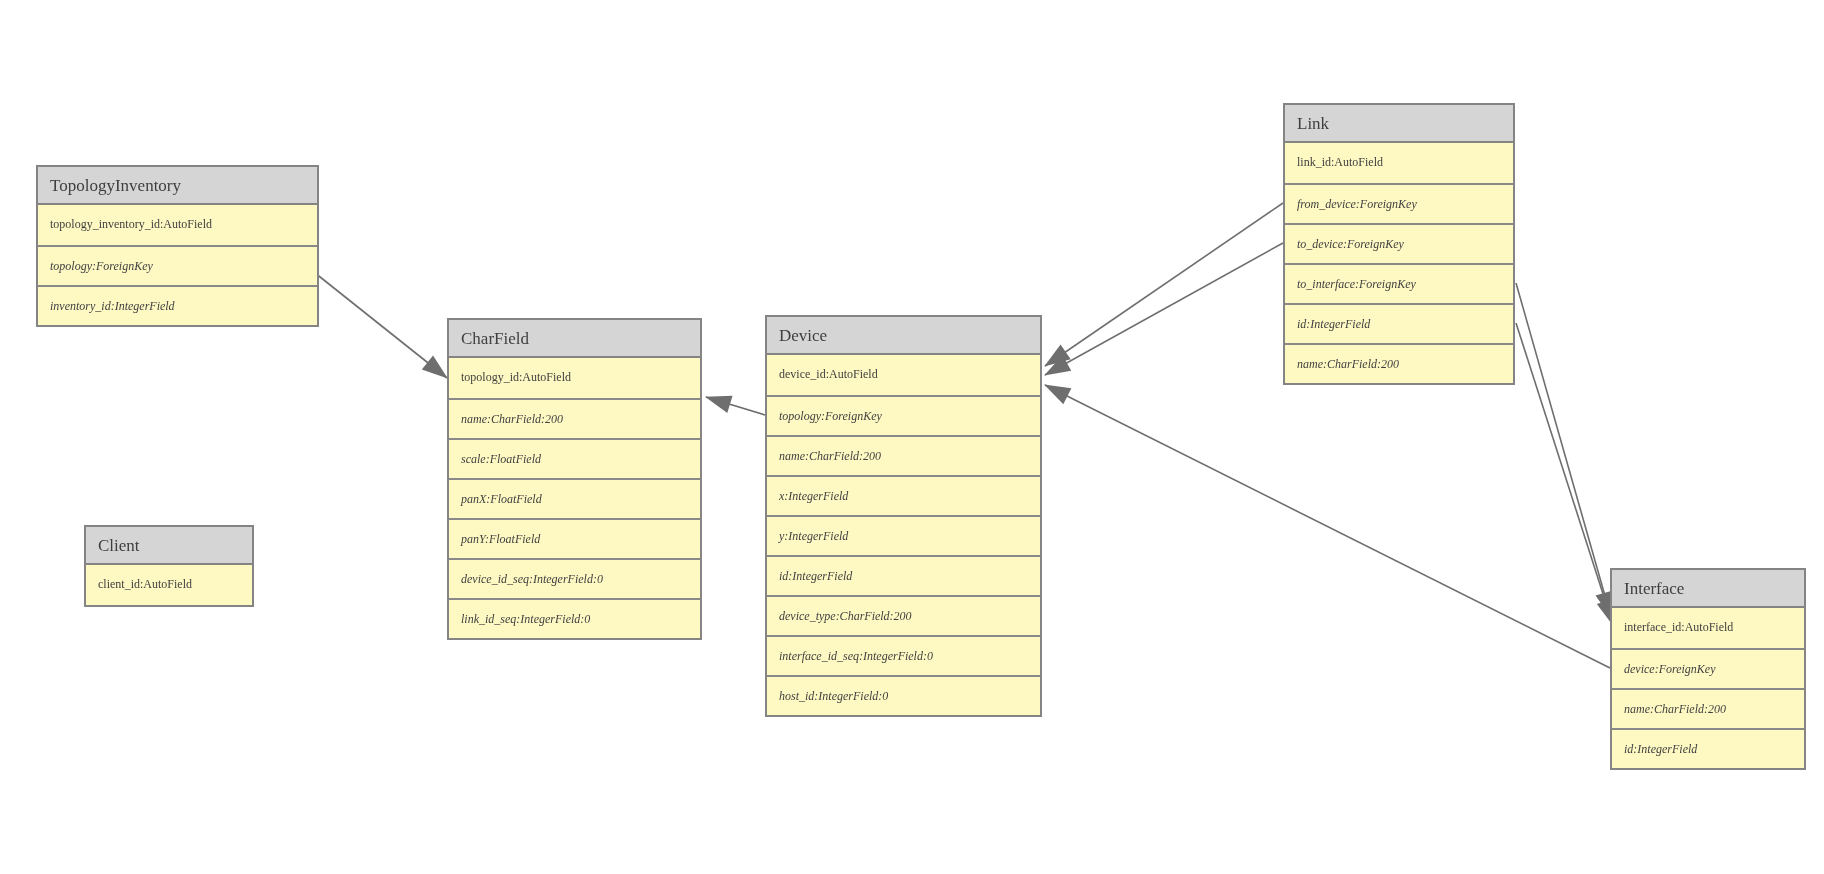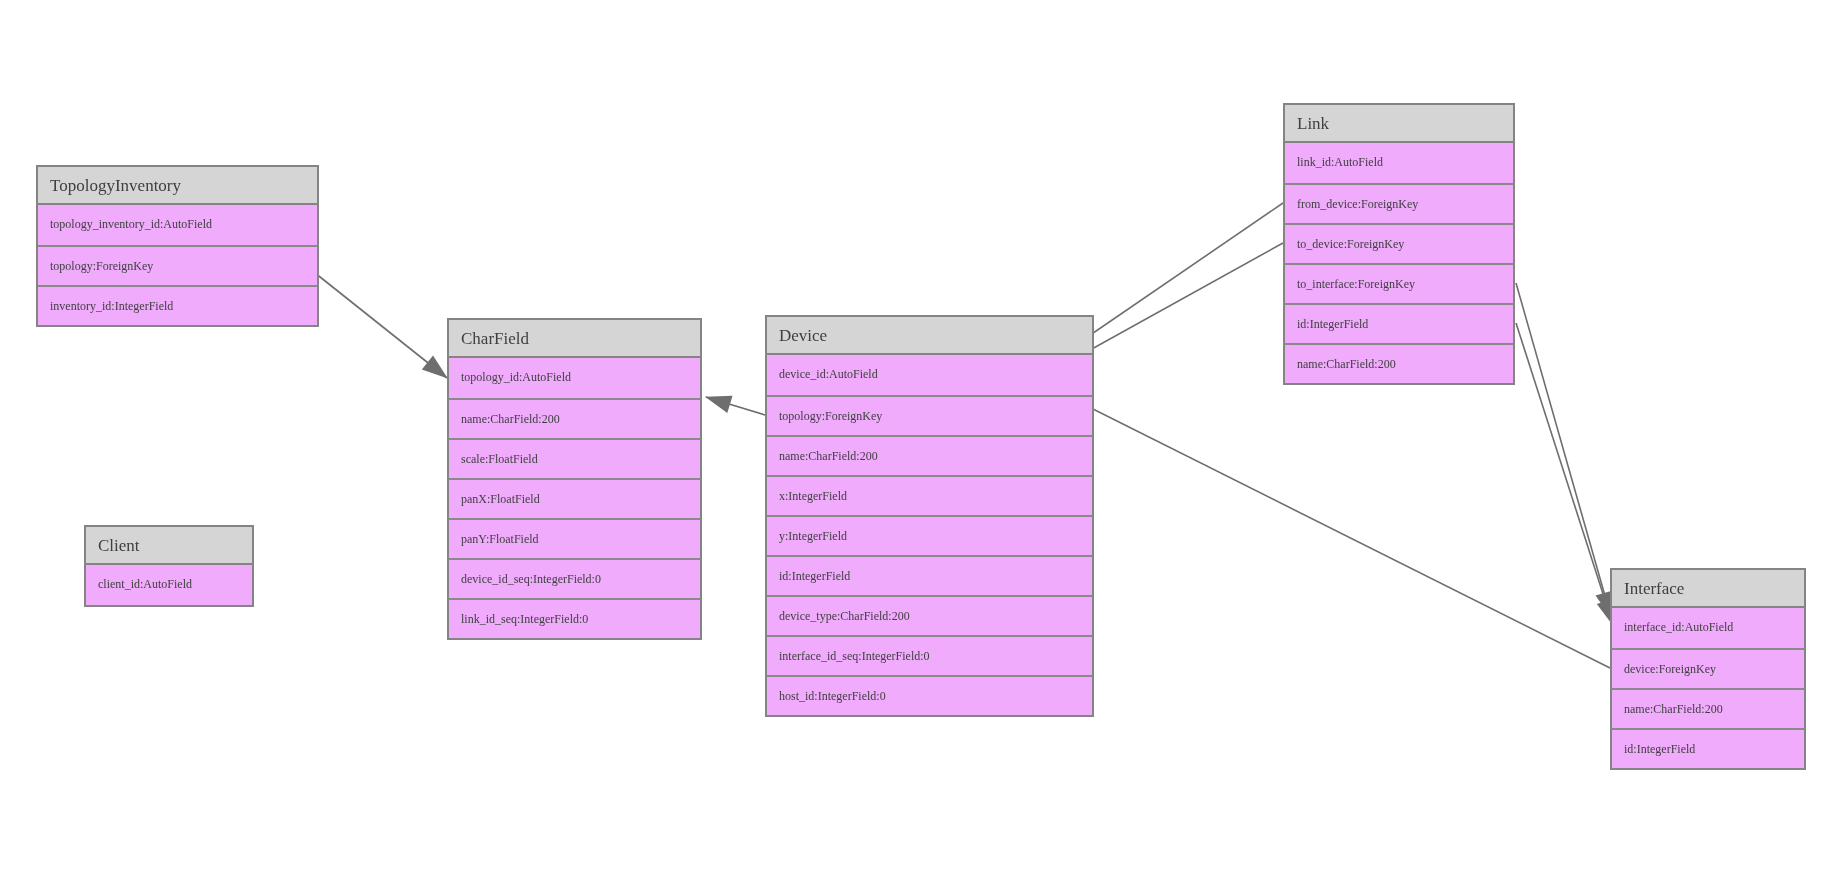--- a/index.html
+++ b/index.html
@@ -21,21 +21,21 @@
     top: 0;
     width: 1824px;
     height: 874px;
   }
   .connector-layer line {
     stroke: #6e6e6e;
     stroke-width: 1.6;
   }
   .entity {
     position: absolute;
-    background: #f0abfc;
+    background: #fef9c3;
     border: 2px solid #848484;
     box-sizing: border-box;
     z-index: 2;
   }
   .entity-header {
     height: 38px;
     line-height: 38px;
     background: #d5d5d5;
     border-bottom: 2px solid #848484;
     padding-left: 12px;
@@ -50,20 +50,21 @@
     line-height: 38px;
     padding-left: 12px;
     font-size: 12px;
     color: #3f3f3f;
     white-space: nowrap;
     overflow: hidden;
     box-sizing: border-box;
   }
   .entity-field + .entity-field {
     border-top: 2px solid #8a8a8a;
+    font-style: italic;
   }
 </style>
 </head>
 <body>
 
 <div class="canvas">
   <svg class="connector-layer" width="1824" height="874" viewBox="0 0 1824 874" xmlns="http://www.w3.org/2000/svg">
     <defs>
       <marker id="arrowhead" markerUnits="userSpaceOnUse" markerWidth="28" markerHeight="22" viewBox="0 0 28 22" refX="26" refY="11" orient="auto">
         <path d="M1,2 L27,11 L1,20 Z" fill="#6e6e6e"></path>
@@ -93,21 +94,21 @@
       <div class="entity-field">scale:FloatField</div>
       <div class="entity-field">panX:FloatField</div>
       <div class="entity-field">panY:FloatField</div>
       <div class="entity-field">device_id_seq:IntegerField:0</div>
       <div class="entity-field">link_id_seq:IntegerField:0</div>
     </div>
     <div class="entity" style="left: 84px; top: 525px; width: 170px;">
       <div class="entity-header">Client</div>
       <div class="entity-field">client_id:AutoField</div>
     </div>
-    <div class="entity" style="left: 765px; top: 315px; width: 329px;">
+    <div class="entity" style="left: 765px; top: 315px; width: 277px;">
       <div class="entity-header">Device</div>
       <div class="entity-field">device_id:AutoField</div>
       <div class="entity-field">topology:ForeignKey</div>
       <div class="entity-field">name:CharField:200</div>
       <div class="entity-field">x:IntegerField</div>
       <div class="entity-field">y:IntegerField</div>
       <div class="entity-field">id:IntegerField</div>
       <div class="entity-field">device_type:CharField:200</div>
       <div class="entity-field">interface_id_seq:IntegerField:0</div>
       <div class="entity-field">host_id:IntegerField:0</div>

